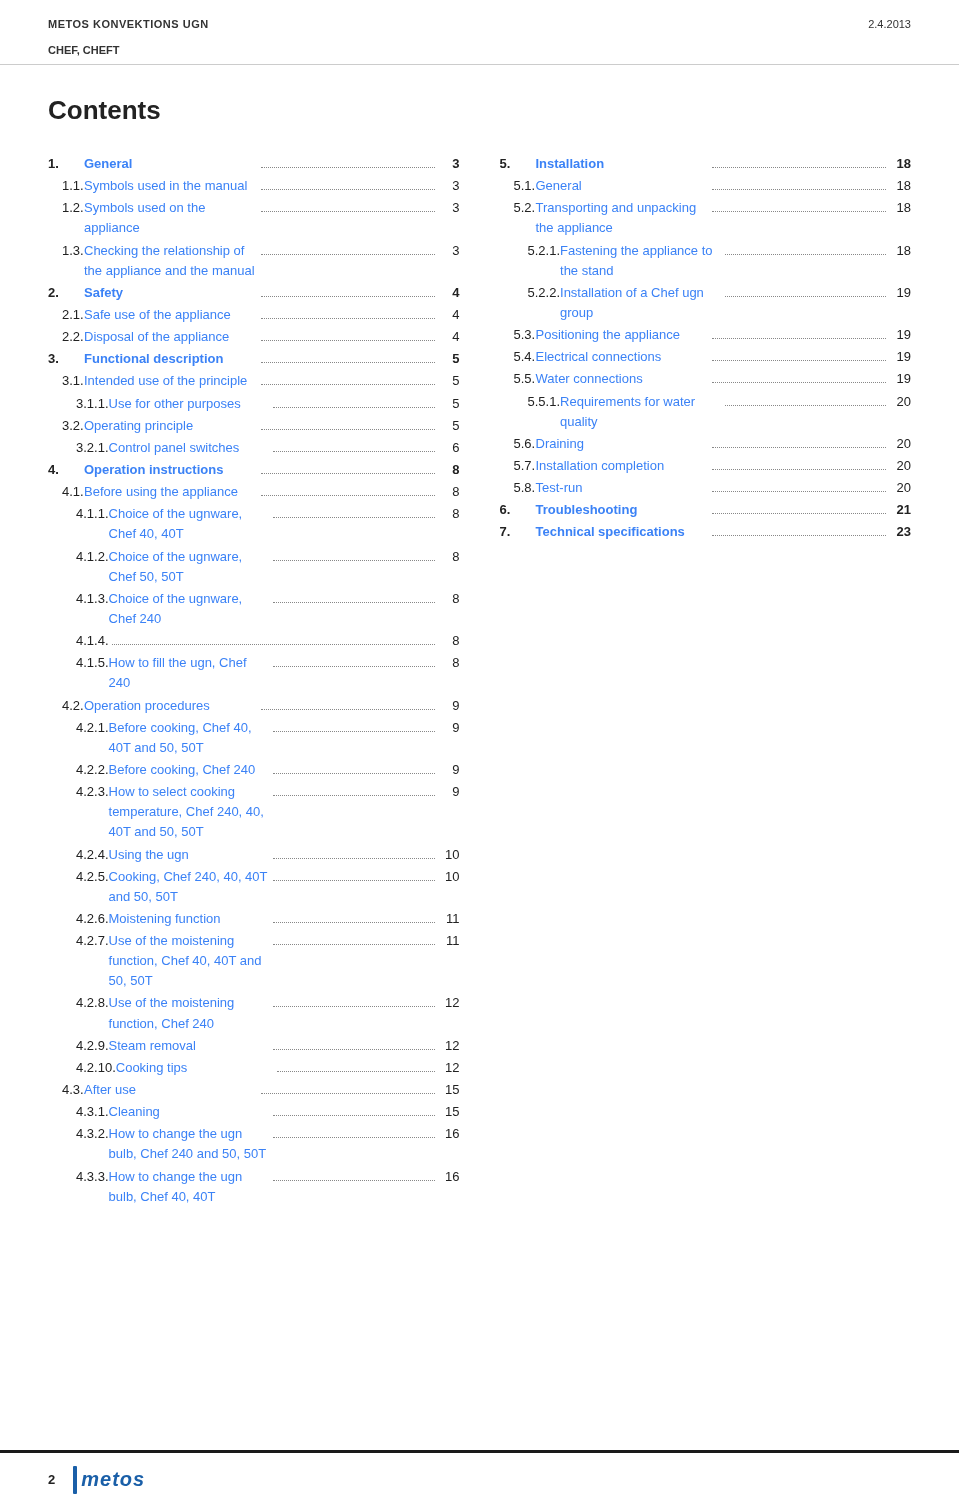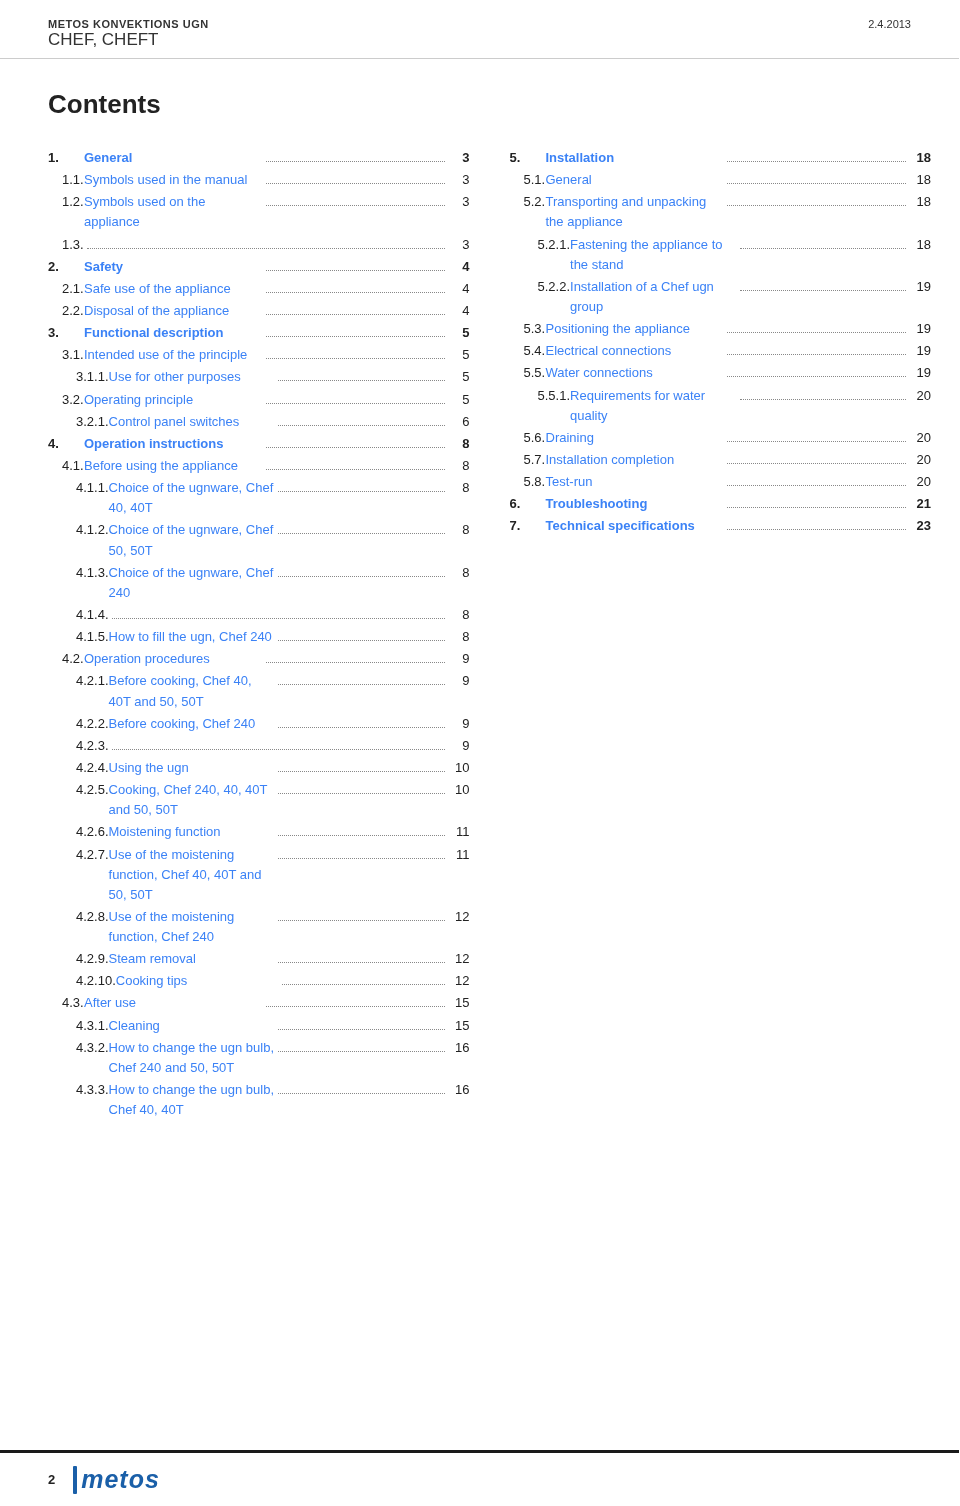--- a/index.html
+++ b/index.html
@@ -32,31 +32,32 @@
       display: flex;
       flex-direction: column;
     }
     .header-title {
       font-size: 11px;
       font-weight: bold;
       color: #333;
       letter-spacing: 0.5px;
     }
     .header-subtitle {
-      font-size: 17px;
+      font-size: 11px;
       color: #333;
-      font-weight: normal;
+      font-weight: bold;
+      margin-top: 14px;
     }
     .header-date {
       font-size: 11px;
       color: #333;
     }
     
     .main-content {
-      padding: 30px 28px 40px 48px;
+      padding: 30px 48px 40px 48px;
     }
     .page-title {
       font-size: 26px;
       font-weight: bold;
       color: #222;
       margin-bottom: 28px;
     }
     
     .toc-columns {
       display: flex;
@@ -125,21 +126,21 @@
       font-size: 13px;
       color: #222;
       font-weight: bold;
       margin-right: 18px;
     }
     .footer-logo {
       display: flex;
       align-items: center;
     }
     .logo-metos {
-      font-size: 25px;
+      font-size: 20px;
       font-weight: bold;
       color: #1a5fa8;
       letter-spacing: 1px;
       font-style: italic;
     }
     .logo-bar {
       width: 4px;
       height: 28px;
       background: #1a5fa8;
       margin-right: 4px;
@@ -178,20 +179,21 @@
             <span class="toc-page">3</span>
           </div>
           <div class="toc-entry indent1">
             <span class="toc-number">1.2.</span>
             <span class="toc-text">Symbols used on the appliance</span>
             <span class="toc-dots"></span>
             <span class="toc-page">3</span>
           </div>
           <div class="toc-entry indent1">
             <span class="toc-number">1.3.</span>
+            <span class="toc-text">Checking the relationship of the appliance and the manual</span>
             <span class="toc-dots"></span>
             <span class="toc-page">3</span>
           </div>
           <div class="toc-entry">
             <span class="toc-number bold">2.</span>
             <span class="toc-text bold">Safety</span>
             <span class="toc-dots"></span>
             <span class="toc-page bold">4</span>
           </div>
           <div class="toc-entry indent1">
@@ -290,20 +292,21 @@
             <span class="toc-page">9</span>
           </div>
           <div class="toc-entry indent2">
             <span class="toc-number">4.2.2.</span>
             <span class="toc-text">Before cooking, Chef 240</span>
             <span class="toc-dots"></span>
             <span class="toc-page">9</span>
           </div>
           <div class="toc-entry indent2">
             <span class="toc-number">4.2.3.</span>
+            <span class="toc-text">How to select cooking temperature, Chef 240, 40, 40T and 50, 50T</span>
             <span class="toc-dots"></span>
             <span class="toc-page">9</span>
           </div>
           <div class="toc-entry indent2">
             <span class="toc-number">4.2.4.</span>
             <span class="toc-text">Using the ugn</span>
             <span class="toc-dots"></span>
             <span class="toc-page">10</span>
           </div>
           <div class="toc-entry indent2">

